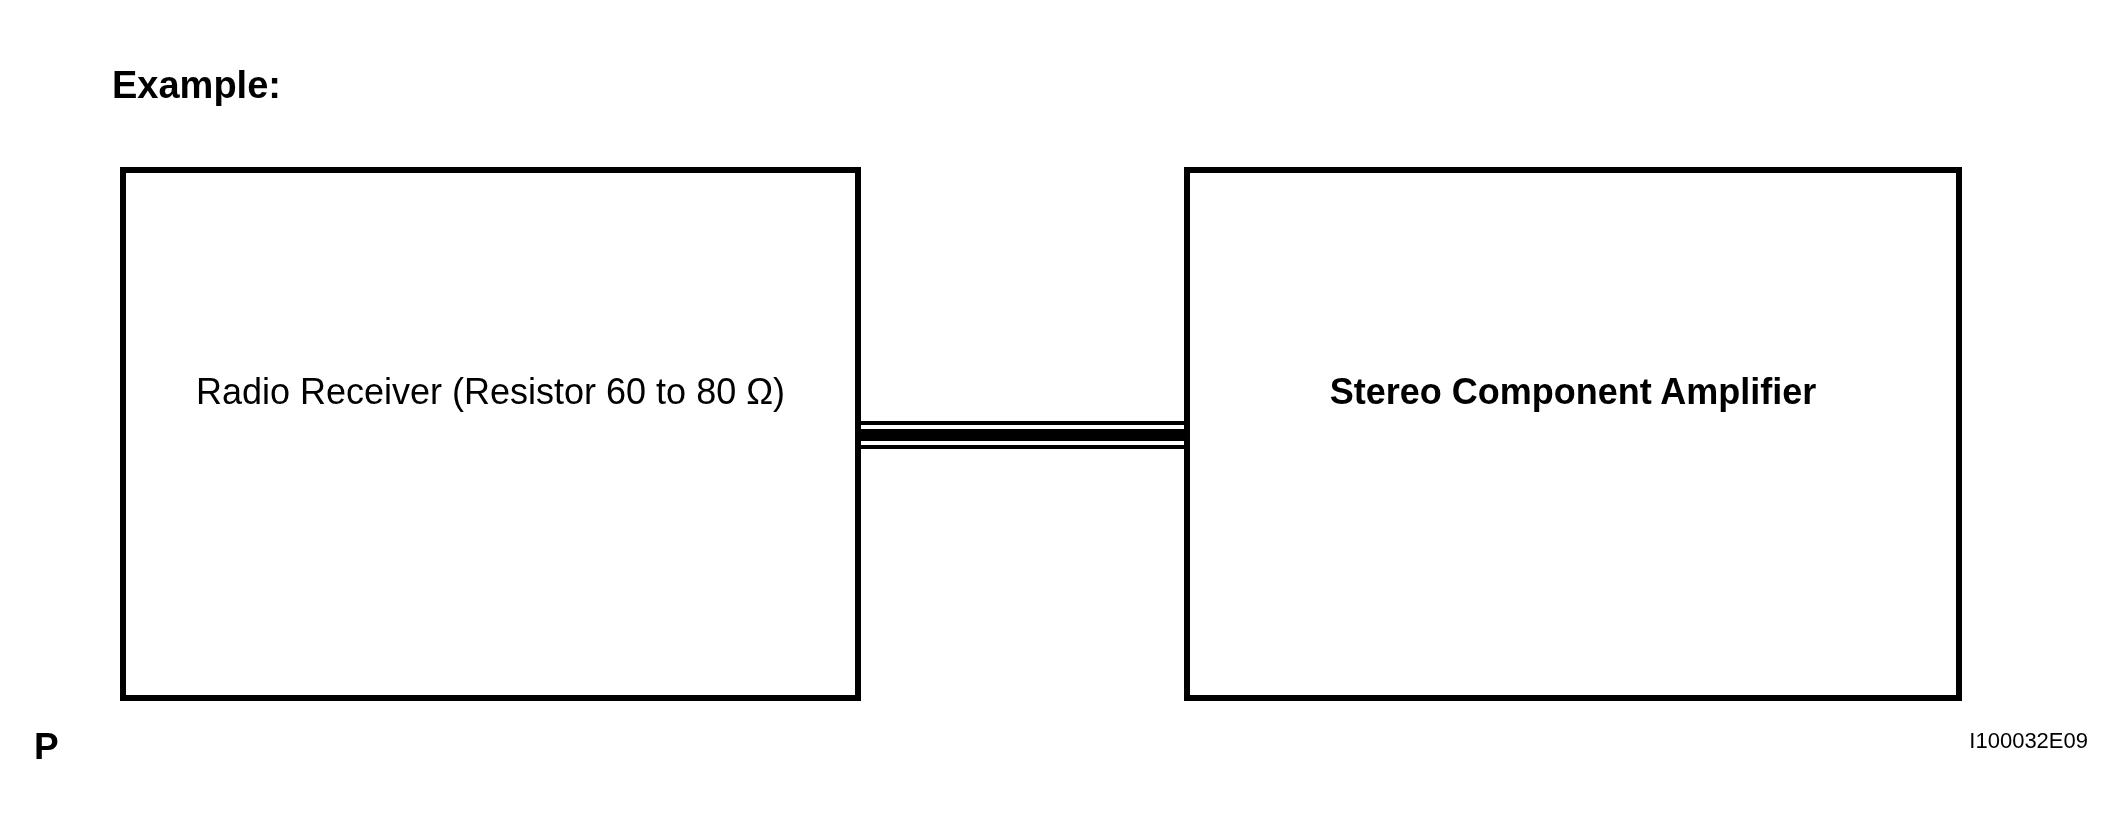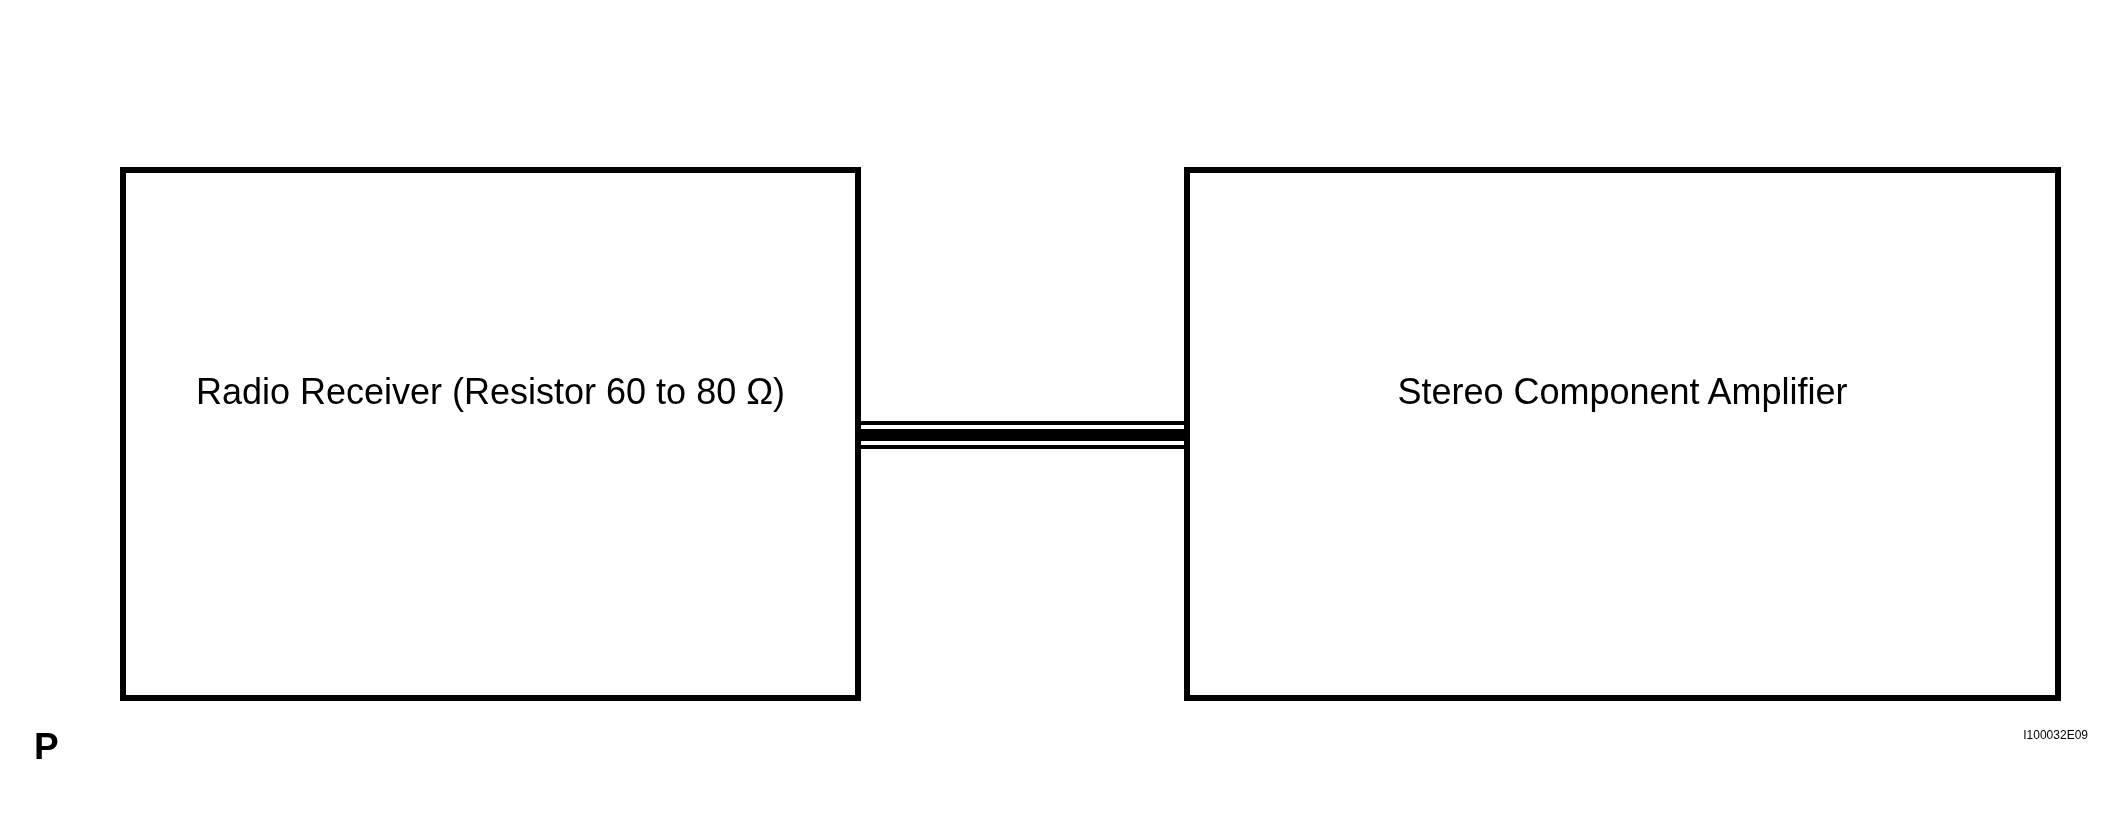--- a/index.html
+++ b/index.html
@@ -29,21 +29,21 @@
     top: 167px;
     height: 534px;
     border: 6px solid #000000;
     background: #ffffff;
     display: flex;
     align-items: center;
     justify-content: center;
     padding: 0 12px 84px 12px;
   }
   .node-left  { left: 120px;  width: 741px; }
-  .node-right { left: 1184px; width: 877px; }
+  .node-right { left: 1184px; width: 778px; font-weight: bold; }
   .node-label {
     font-size: 36px;
     color: #000000;
     text-align: center;
     white-space: nowrap;
   }
   .bus-label {
     position: absolute;
     left: 858px;
     top: 350px;
@@ -70,30 +70,31 @@
     left: 34px;
     top: 726px;
     font-size: 37px;
     font-weight: bold;
     color: #000000;
   }
   .figure-id {
     position: absolute;
     right: 36px;
     top: 728px;
-    font-size: 12px;
+    font-size: 22px;
     color: #000000;
     white-space: nowrap;
   }
 </style>
 </head>
 <body>
 
 <div class="canvas">
 
+  <div class="heading">Example:</div>
 
   <div class="node node-left">
     <span class="node-label">Radio Receiver (Resistor 60 to 80 Ω)</span>
   </div>
 
 
   <div class="bus">
     <div class="bus-line-thin"></div>
     <div class="bus-line-thick"></div>
     <div class="bus-line-thin"></div>

